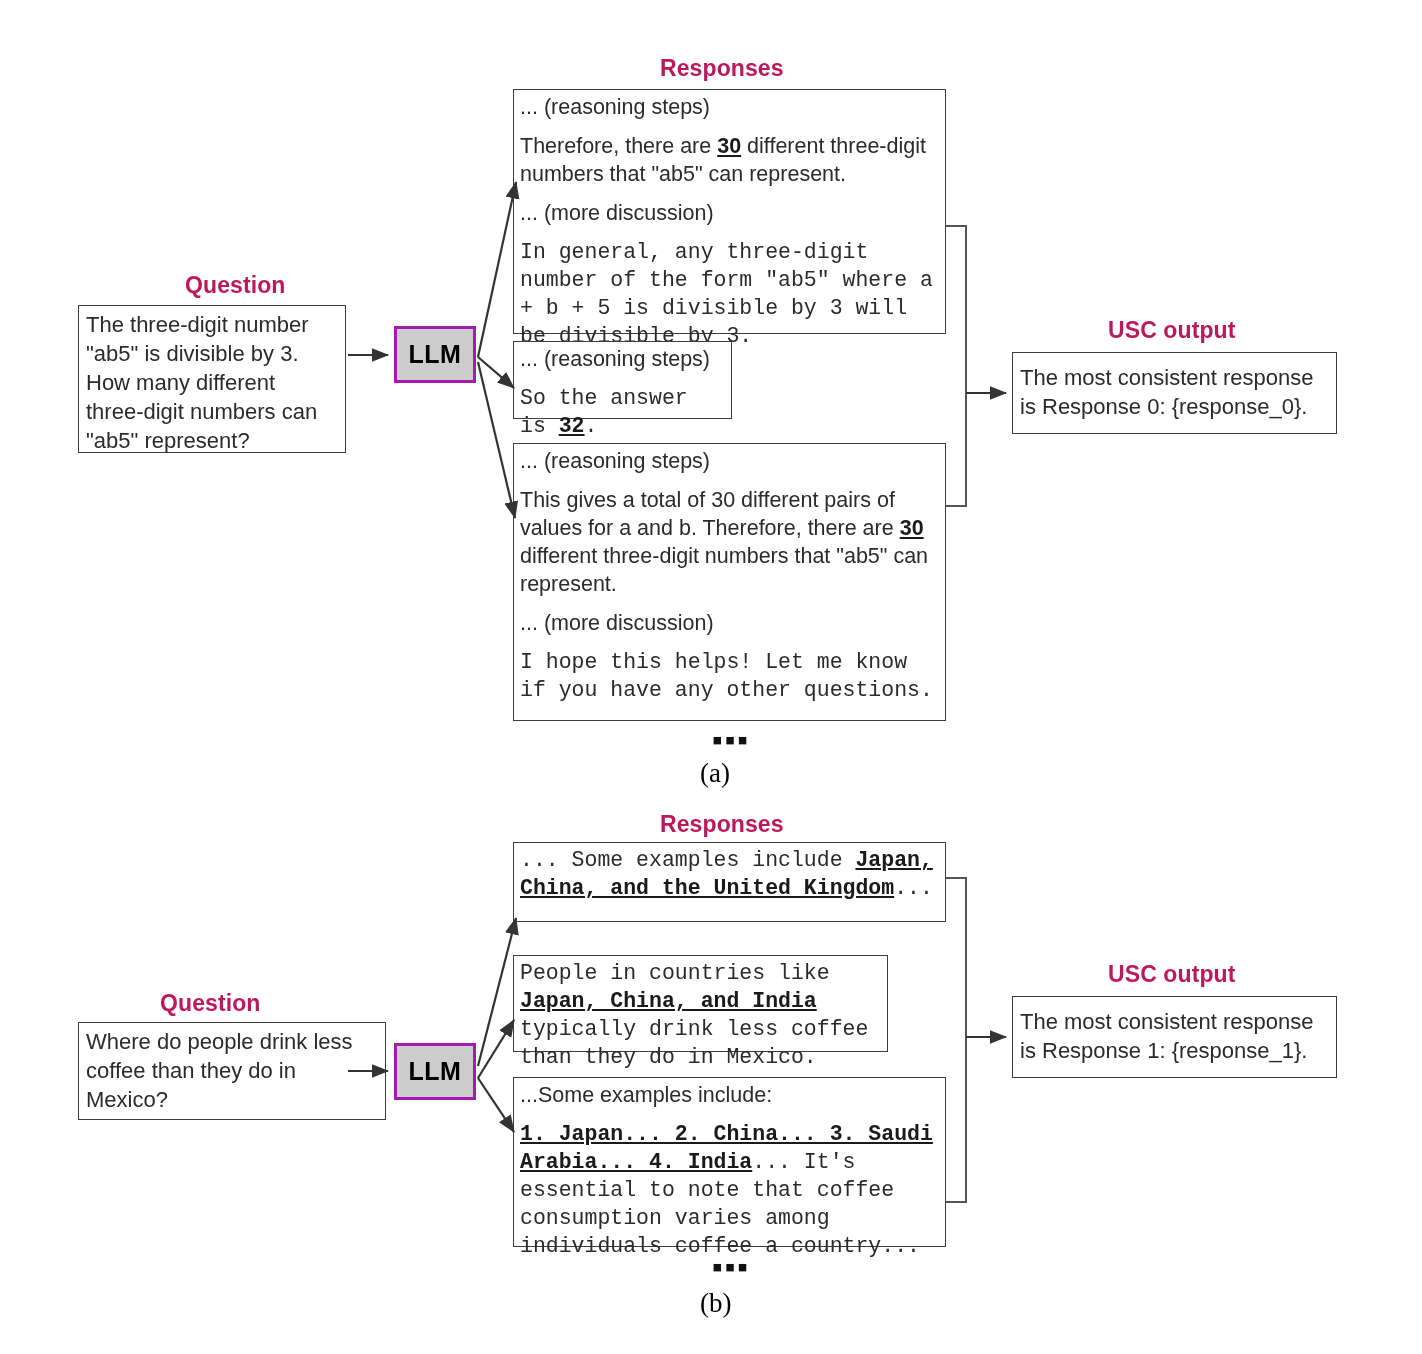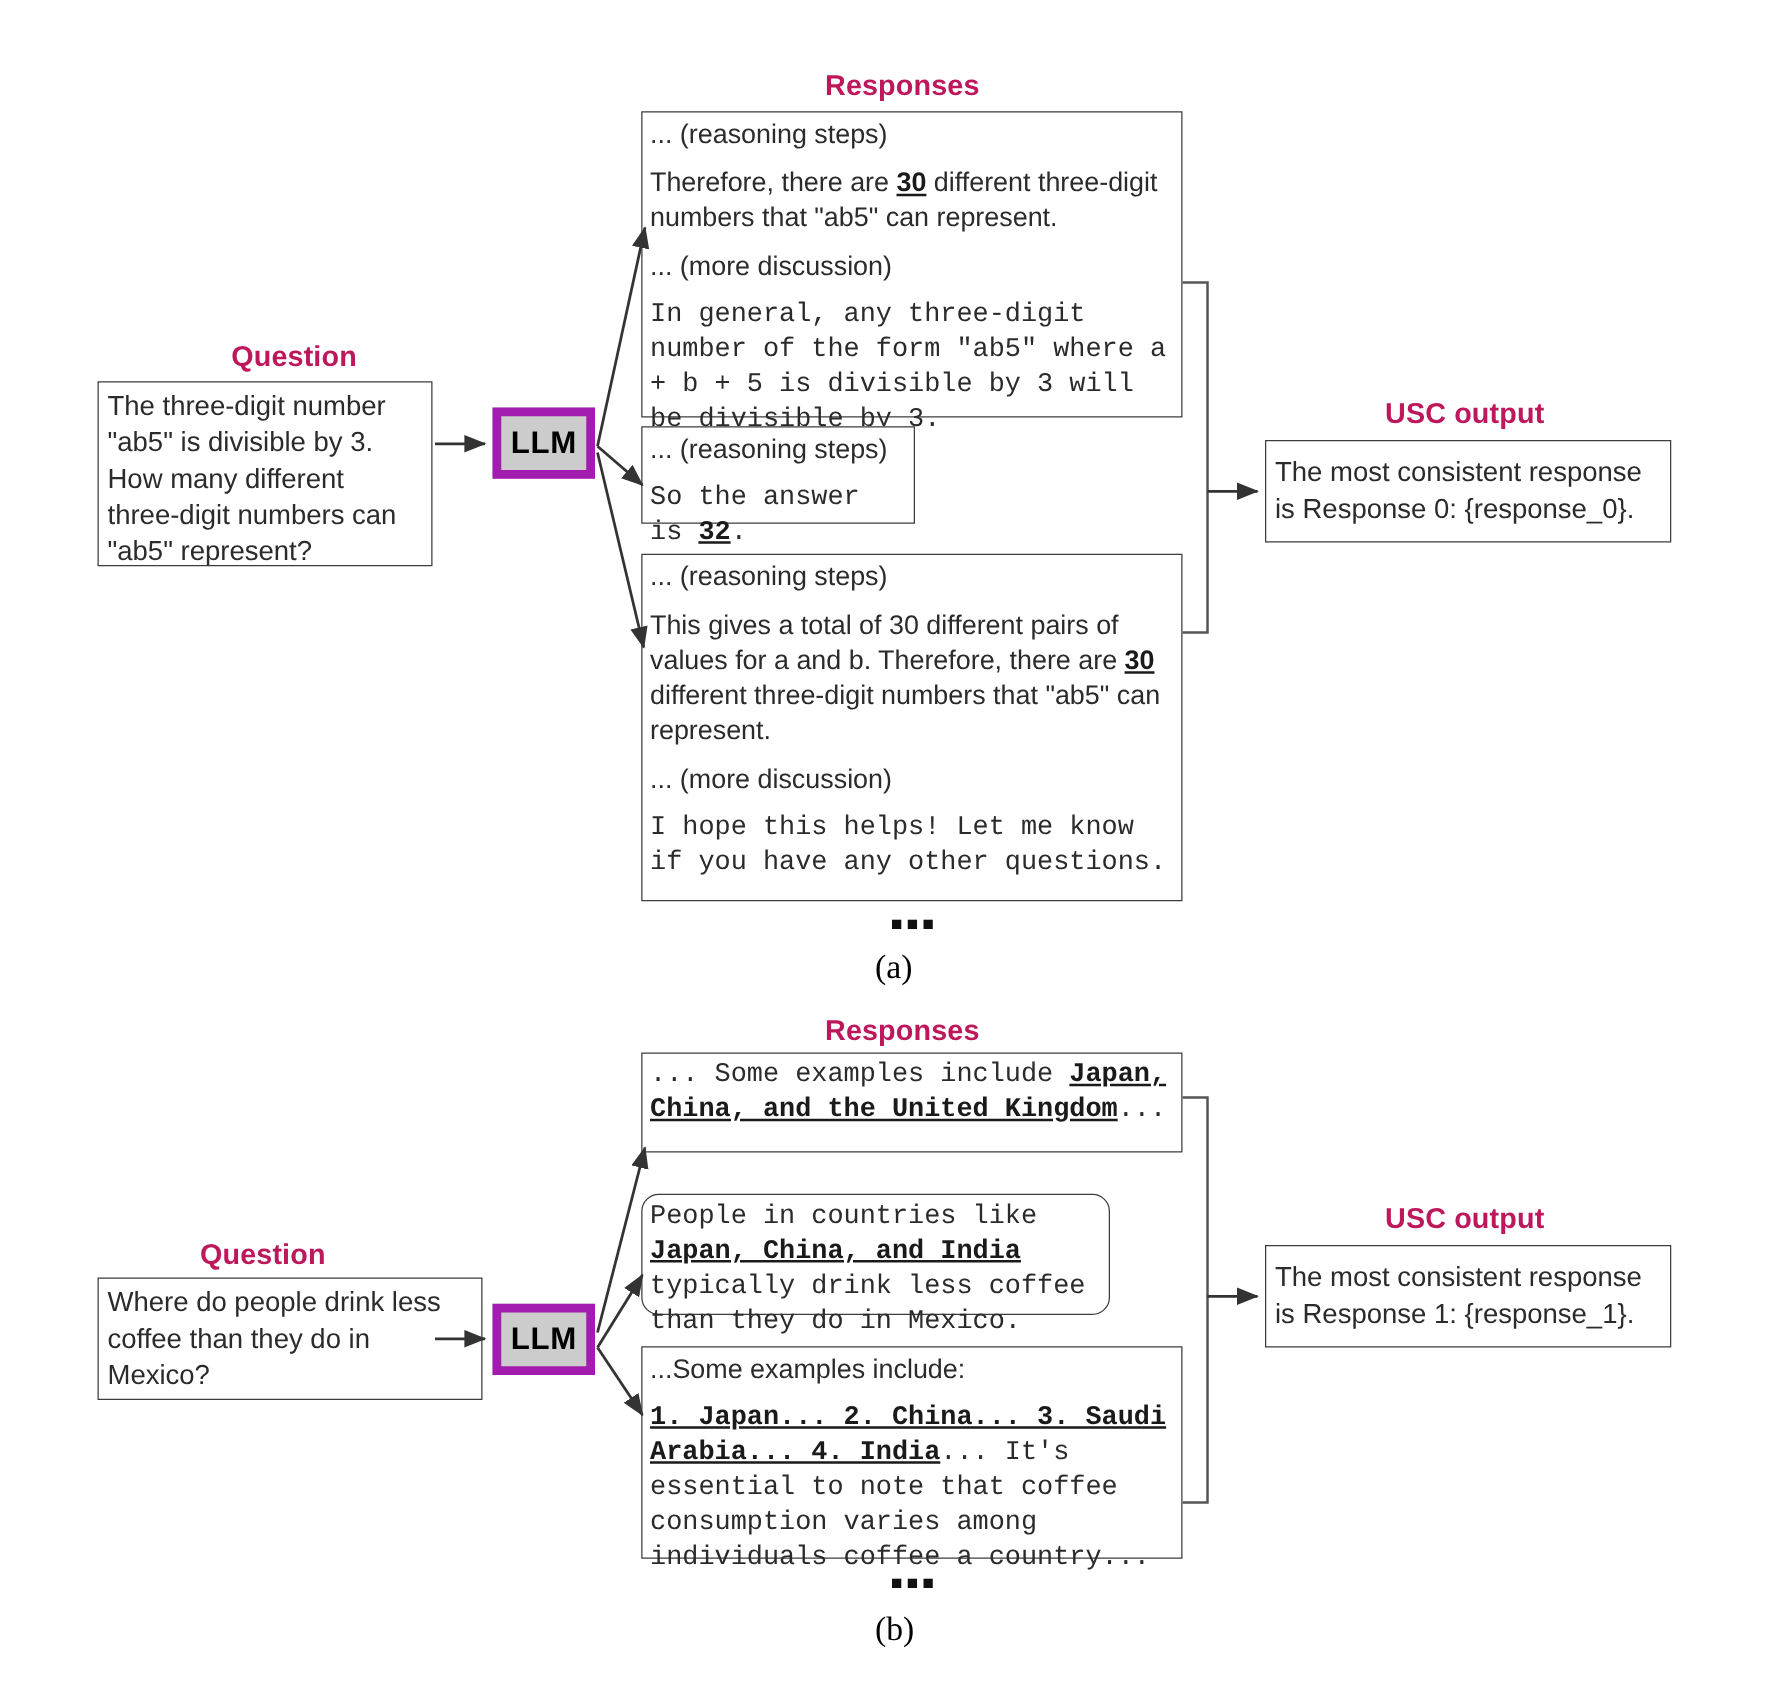--- a/index.html
+++ b/index.html
@@ -51,21 +51,21 @@
     font-size: 22px;
     line-height: 1.32;
     color: #2b2b2b;
     padding: 4px 7px 6px 7px;
   }
 
   .llm {
     position: absolute;
     box-sizing: border-box;
     background: #cccccc;
-    border: 7px solid #a21caf;
+    border: 3px solid #a21caf;
     font-weight: bold;
     font-size: 25px;
     color: #000;
     display: flex;
     align-items: center;
     justify-content: center;
     letter-spacing: 0.5px;
   }
 
   .ell {
@@ -148,21 +148,21 @@
   <div class="qbox" style="left:78px; top:1022px; width:308px; height:98px;">
     <span>Where do people drink less coffee than they do in Mexico?</span>
   </div>
 
   <div class="llm" style="left:394px; top:1043px; width:82px; height:57px;">LLM</div>
 
   <div class="tbox" style="left:513px; top:842px; width:433px; height:80px;">
     <p><span>... Some examples include </span><b>Japan, China, and the United Kingdom</b><span>...</span></p>
   </div>
 
-  <div class="tbox" style="left:513px; top:955px; width:375px; height:97px;border-radius:14px;">
+  <div class="tbox" style="left:513px; top:955px; width:375px; height:97px;">
     <p><span>People in countries like </span><b>Japan, China, and India</b><span> typically drink less coffee than they do in Mexico.</span></p>
   </div>
 
   <div class="tbox" style="left:513px; top:1077px; width:433px; height:170px;">
     <p>...Some examples include:</p>
     <p><b>1. Japan... 2. China... 3. Saudi Arabia... 4. India</b><span>... It's essential to note that coffee consumption varies among individuals coffee a country...</span></p>
   </div>
 
   <div class="qbox" style="left:1012px; top:996px; width:325px; height:82px; padding-top:10px;">
     <span>The most consistent response is Response 1: {response_1}.</span>

